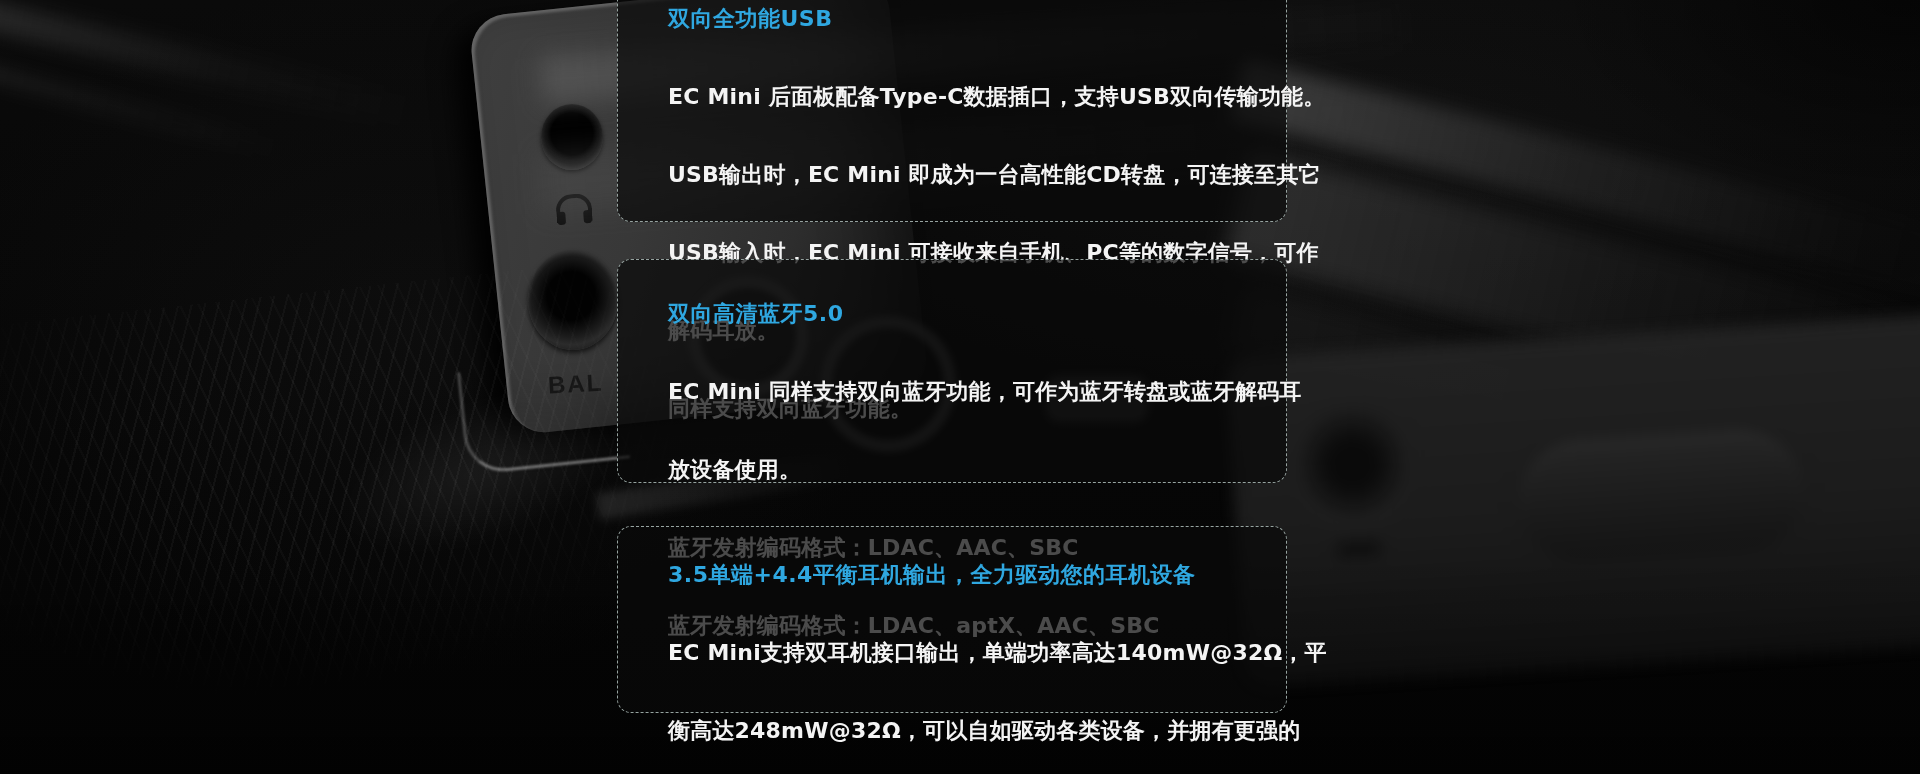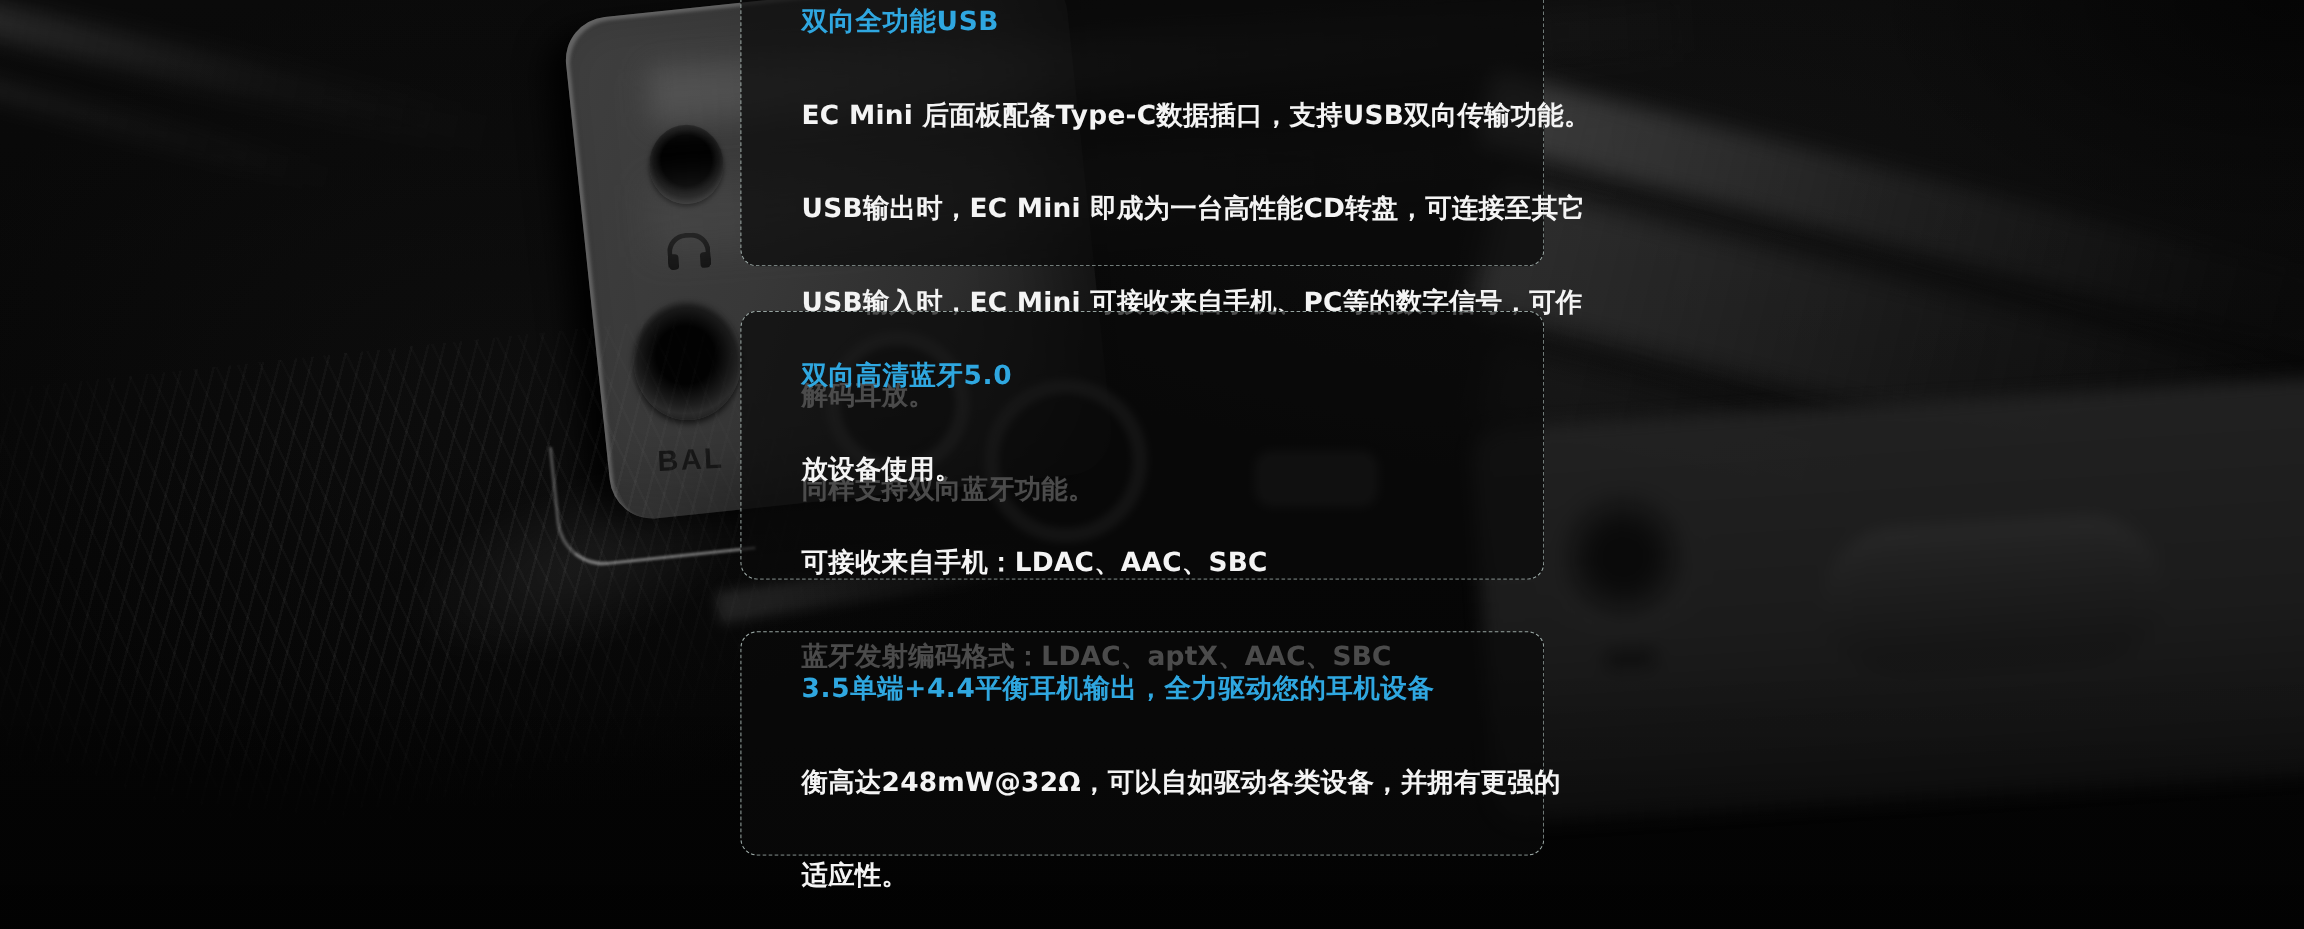--- a/index.html
+++ b/index.html
@@ -149,24 +149,26 @@
     <div class="fc-title">双向全功能USB</div>
     <div class="fc-line">EC Mini 后面板配备Type-C数据插口，支持USB双向传输功能。</div>
     <div class="fc-line">USB输出时，EC Mini 即成为一台高性能CD转盘，可连接至其它</div>
     <div class="fc-line">USB输入时，EC Mini 可接收来自手机、PC等的数字信号，可作</div>
     <div class="fc-line">解码耳放。</div>
     <div class="fc-line">同样支持双向蓝牙功能。</div>
   </section>
 
   <section class="feature-card card-2">
     <div class="fc-title">双向高清蓝牙5.0</div>
+    <div class="fc-line">EC Mini 同样支持双向蓝牙功能，可作为蓝牙转盘或蓝牙解码耳</div>
     <div class="fc-line">放设备使用。</div>
-    <div class="fc-line">可接收来自手机：LDAC、AAC、SBC</div>
+    <div class="fc-line">蓝牙发射编码格式：LDAC、AAC、SBC</div>
     <div class="fc-line">蓝牙发射编码格式：LDAC、aptX、AAC、SBC</div>
   </section>
 
   <section class="feature-card card-3">
     <div class="fc-title">3.5单端+4.4平衡耳机输出，全力驱动您的耳机设备</div>
+    <div class="fc-line">EC Mini支持双耳机接口输出，单端功率高达140mW@32Ω，平</div>
     <div class="fc-line">衡高达248mW@32Ω，可以自如驱动各类设备，并拥有更强的</div>
     <div class="fc-line">适应性。</div>
   </section>
 
 </div>
 
 </body></html>

